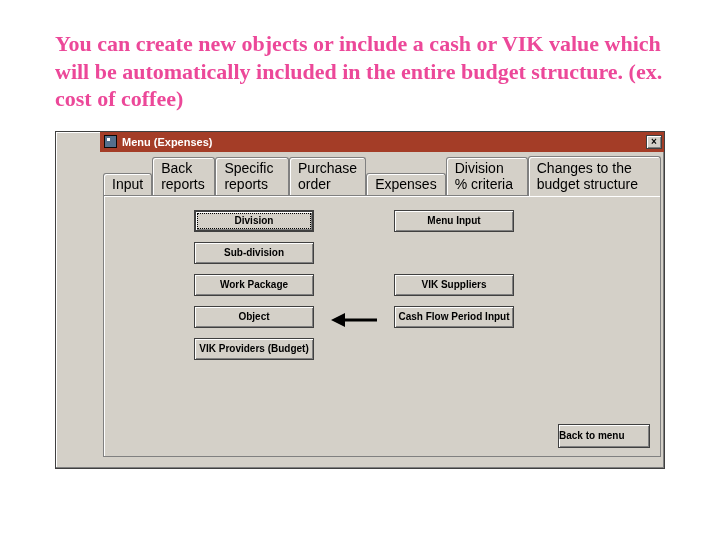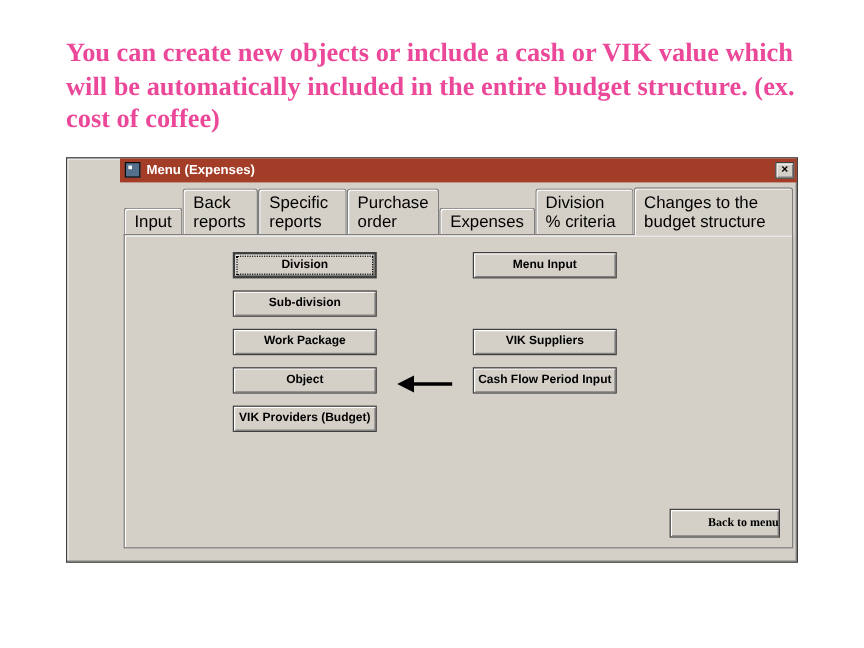--- a/index.html
+++ b/index.html
@@ -160,26 +160,25 @@
     position: absolute;
     right: 10px;
     bottom: 8px;
     width: 92px;
     height: 24px;
     background: #d4d0c8;
     border: 1px solid #404040;
     box-shadow: inset 1px 1px 0 #fff, inset -1px -1px 0 #808080;
     font-size: 10px;
     font-weight: bold;
-    text-align: right;
+    text-align: left;
     line-height: 22px;
     color: #000;
     cursor: pointer;
     box-sizing: border-box;
-    font-family: Liberation Serif, serif;
   }
 
   
   .colA { left: 90px; }
   .colB { left: 290px; }
   .row1 { top: 14px; }
   .row2 { top: 46px; }
   .row3 { top: 78px; }
   .row4 { top: 110px; }
   .row5 { top: 142px; text-align: center; }

